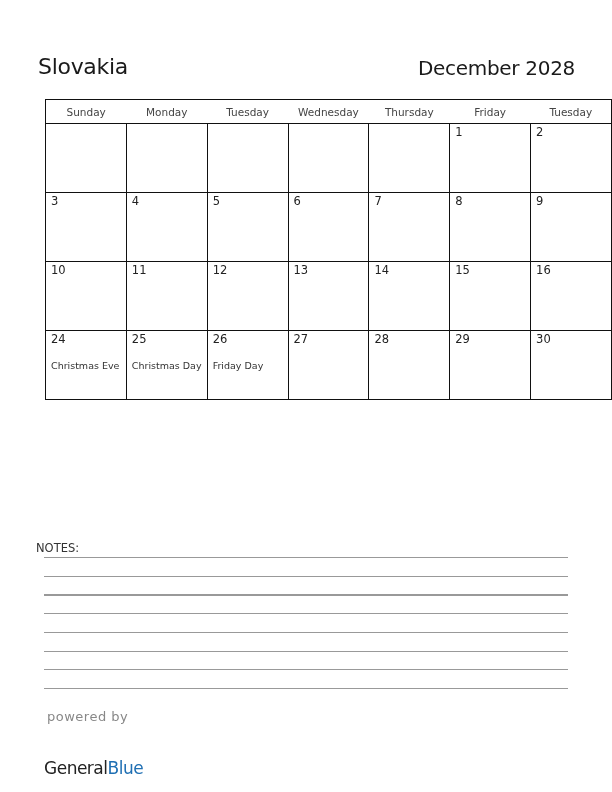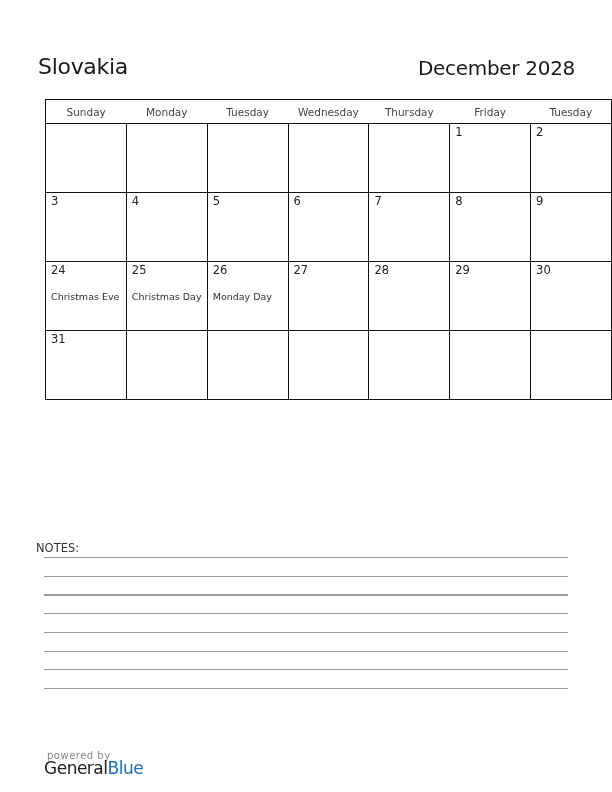--- a/index.html
+++ b/index.html
@@ -9,21 +9,21 @@
   .title.right{right:37px;font-size:20px;top:56px;}
   table.cal{position:absolute;left:45px;top:99px;width:567px;border-collapse:collapse;table-layout:fixed;}
   table.cal th{height:23px;font-size:10.5px;font-weight:normal;color:#444;border-top:1.5px solid #111;border-bottom:1.5px solid #111;padding:0;text-align:center;}
   table.cal th:first-child{border-left:1.5px solid #111;}
   table.cal th:last-child{border-right:1.5px solid #111;}
   table.cal td{height:64px;border:1.5px solid #111;vertical-align:top;padding:2px 5px;font-size:11.5px;color:#222;}
   .day{display:block;line-height:13px;}
   .hol{display:block;font-size:9.5px;line-height:13px;color:#333;margin-top:13px;}
   .notes-label{position:absolute;left:36px;top:541px;font-size:11.5px;color:#333;}
   .line{position:absolute;left:44px;width:524px;height:1.3px;background:#999;}
-  .powered{position:absolute;left:47px;top:750px;font-size:10px;color:#888;letter-spacing:0.5px;}
+  .powered{position:absolute;left:47px;top:709px;font-size:13px;color:#888;letter-spacing:0.5px;}
   .brand{position:absolute;left:44px;top:720px;font-size:17px;color:#222;font-family:"DejaVu Sans",sans-serif;letter-spacing:-0.5px;margin-top:38px;}
   .brand .b{color:#1f6fb3;}
 </style>
 </head>
 <body>
 
 <div class="title left">Slovakia</div>
 <div class="title right">December 2028</div>
 
 <table class="cal">
@@ -80,65 +80,65 @@
         </td>
         <td>
           <span class="day">8</span>
         </td>
         <td>
           <span class="day">9</span>
         </td>
       </tr>
       <tr>
         <td>
+          <span class="day">10</span>
+        </td>
+        <td>
+          <span class="day">11</span>
+        </td>
+        <td>
+          <span class="day">12</span>
+        </td>
+        <td>
+          <span class="day">13</span>
+        </td>
+        <td>
+          <span class="day">14</span>
+        </td>
+        <td>
+          <span class="day">15</span>
+        </td>
+        <td>
+          <span class="day">16</span>
+        </td>
+      </tr>
+      <tr>
+        <td>
           <span class="day">24</span>
           <span class="hol">Christmas Eve</span>
         </td>
         <td>
           <span class="day">25</span>
           <span class="hol">Christmas Day</span>
         </td>
         <td>
           <span class="day">26</span>
-          <span class="hol">Monday Day</span>
+          <span class="hol">Friday Day</span>
         </td>
         <td>
           <span class="day">27</span>
         </td>
         <td>
           <span class="day">28</span>
         </td>
         <td>
           <span class="day">29</span>
         </td>
         <td>
           <span class="day">30</span>
-        </td>
-      </tr>
-      <tr>
-        <td>
-          <span class="day">31</span>
-        </td>
-        <td>
-          <span class="day"></span>
-        </td>
-        <td>
-          <span class="day"></span>
-        </td>
-        <td>
-          <span class="day"></span>
-        </td>
-        <td>
-          <span class="day"></span>
-        </td>
-        <td>
-          <span class="day"></span>
-        </td>
-        <td>
-          <span class="day"></span>
         </td>
       </tr>
     </tbody>
 </table>
 
 <div class="notes-label">NOTES:</div>
 <div id="notes-lines">
     <div class="line" style="top: 557px;"></div>
     <div class="line" style="top: 575.7px;"></div>
     <div class="line" style="top: 594.4px;"></div>

